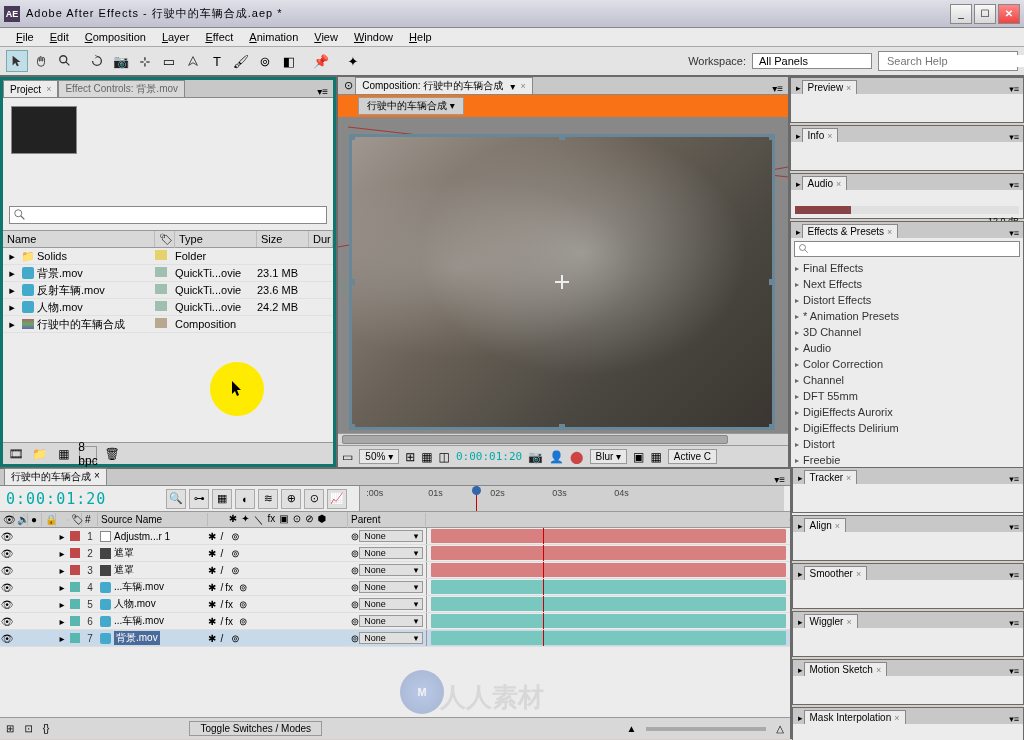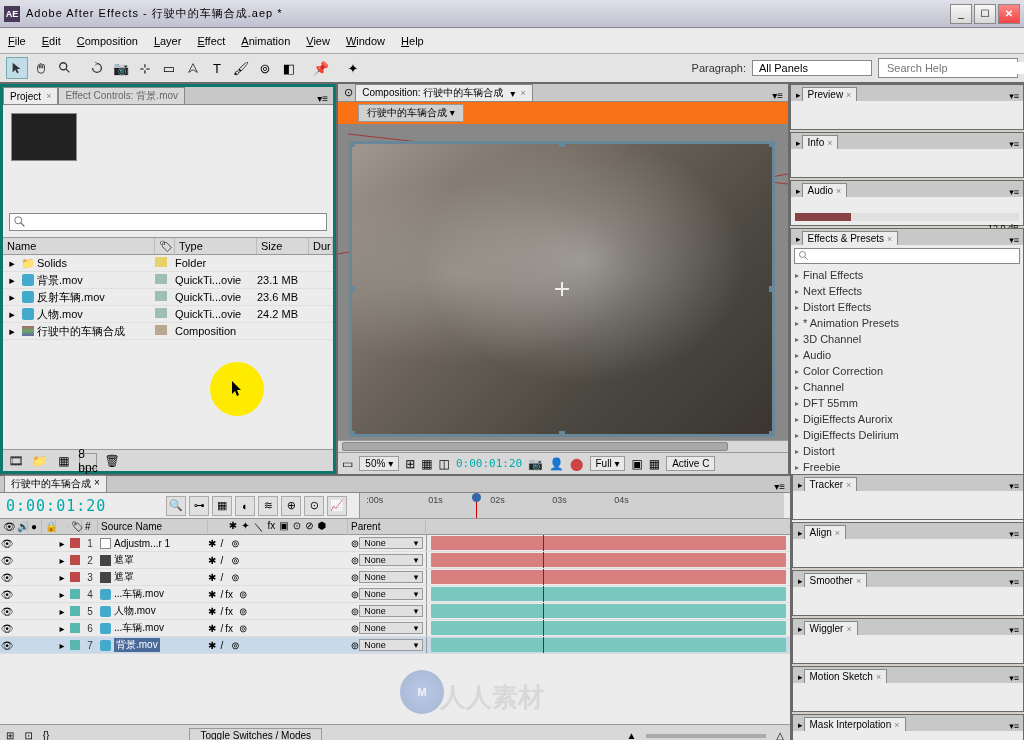--- a/index.html
+++ b/index.html
@@ -7,21 +7,21 @@
 
 
 .titlebar { height: 28px; background: linear-gradient(#e0e0e8, #c0c0d0); display: flex; align-items: center; padding: 0 4px; border-bottom: 1px solid #888; }
 .titlebar .ae-icon { width: 16px; height: 16px; background: #4a3a5a; color: #fff; font-size: 9px; display: flex; align-items: center; justify-content: center; margin-right: 6px; font-weight: bold; }
 .titlebar .title { flex: 1; letter-spacing: 1px; font-size: 11px; }
 .titlebar .winbtns { display: flex; gap: 2px; }
 .winbtn { width: 22px; height: 20px; border: 1px solid #888; background: linear-gradient(#f8f8f8, #d8d8d8); display: flex; align-items: center; justify-content: center; font-size: 10px; }
 .winbtn.close { background: linear-gradient(#f88, #e44); color: #fff; font-weight: bold; }
 
 
-.menubar { height: 26px; background: #ebebeb; display: flex; padding: 0 0; border-bottom: 1px solid #aaa; align-items: center; font-size: 11px; text-align: center; }
+.menubar { height: 19px; background: #ebebeb; display: flex; padding: 0 8px; border-bottom: 1px solid #aaa; align-items: center; font-size: 11px; text-align: center; }
 .menuitem { padding: 2px 8px; cursor: default; }
 .menuitem u { text-decoration: underline; }
 
 
 .toolbar { height: 30px; background: #e4e4e4; border-bottom: 2px solid #6a6a6a; display: flex; align-items: center; padding: 0 6px; gap: 2px; }
 .tool { width: 22px; height: 22px; border: 1px solid transparent; display: flex; align-items: center; justify-content: center; font-size: 13px; cursor: pointer; }
 .tool.active { background: #c0dde8; border: 1px solid #7aa; }
 .tool-sep { width: 6px; }
 .workspace-area { margin-left: auto; display: flex; align-items: center; gap: 6px; }
 .workspace-label { font-size: 11px; color: #333; }
@@ -202,21 +202,21 @@
     </div>
   <div class="tool">T</div>
   <div class="tool">🖌</div>
   <div class="tool">⊚</div>
   <div class="tool">◧</div>
   <div class="tool-sep"></div>
   <div class="tool">📌</div>
   <div class="tool-sep"></div>
   <div class="tool">✦</div>
   <div class="workspace-area">
-    <span class="workspace-label">Paragraph:</span>
+    <span class="workspace-label">Workspace:</span>
     <div class="workspace-dd">All Panels</div>
     <div class="search-help">
       <svg class="svg-icon" viewBox="0 0 16 16">
           <circle cx="6" cy="6" r="4" fill="none" stroke="#666"></circle>
           <line x1="9" y1="9" x2="13" y2="13" stroke="#666" stroke-width="1.5"></line>
         </svg>
       <input placeholder="Search Help" style="">
     </div>
   </div>
 </div>
@@ -370,21 +370,21 @@
     <div class="comp-footer">
       <span class="ic">▭</span>
       <span class="dd"><span>50%</span> ▾</span>
       <span class="ic">⊞</span>
       <span class="ic">▦</span>
       <span class="ic">◫</span>
       <span class="timecode">0:00:01:20</span>
       <span class="ic">📷</span>
       <span class="ic">👤</span>
       <span class="ic" style="color:#c44">⬤</span>
-      <span class="dd"><span>Full</span> ▾</span>
+      <span class="dd"><span>Blur</span> ▾</span>
       <span class="ic">▣</span>
       <span class="ic">▦</span>
       <span class="dd">Active C</span>
     </div>
   </div>
 
   <div class="rightcol" id="rightcol">
       <div class="right-panel">
         <div class="right-tabs">
           <span style="font-size:9px;padding:1px">▸</span>

